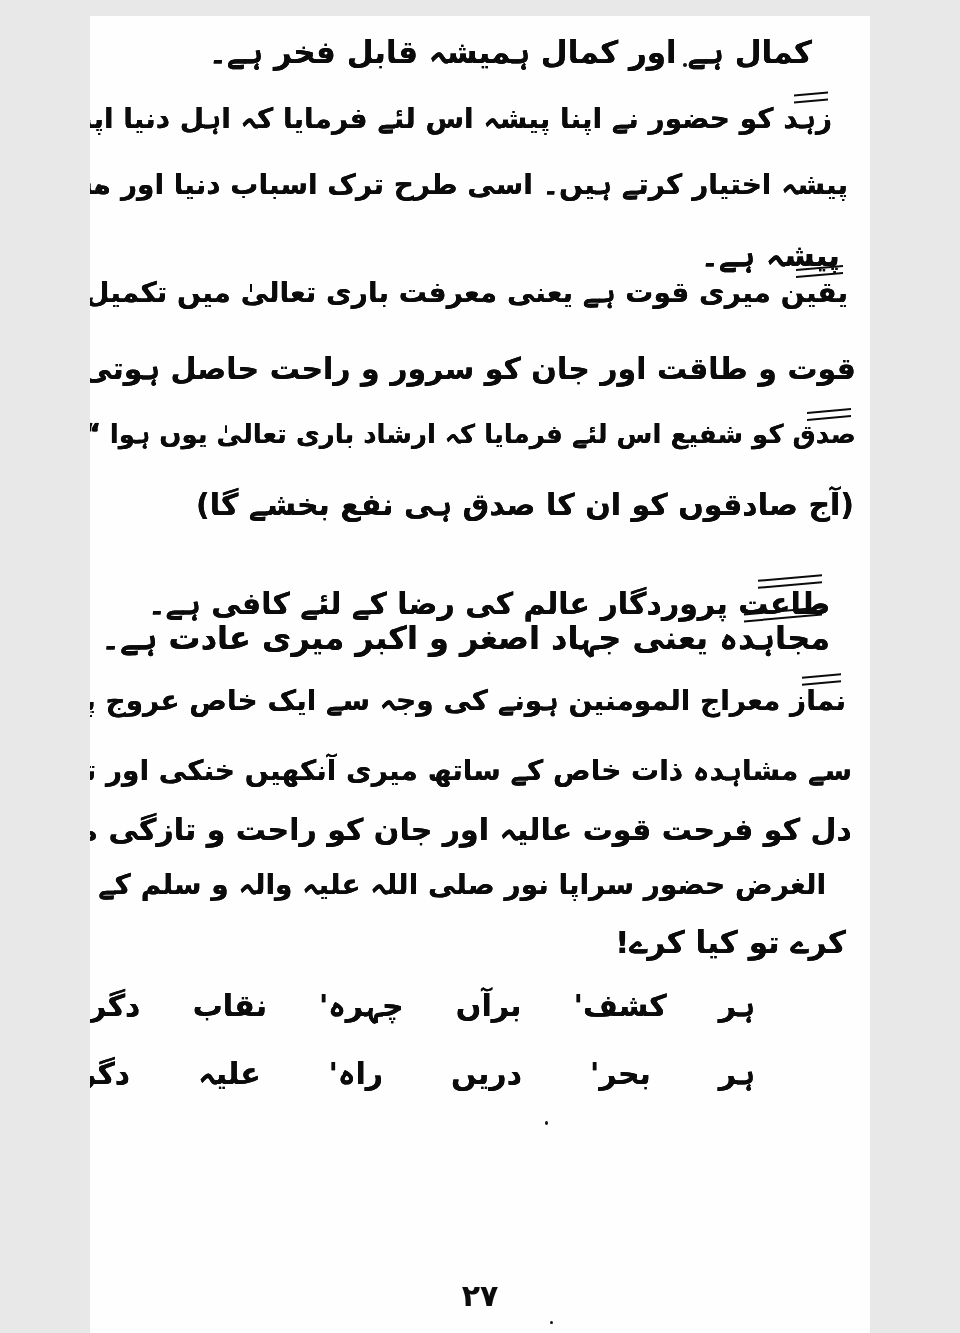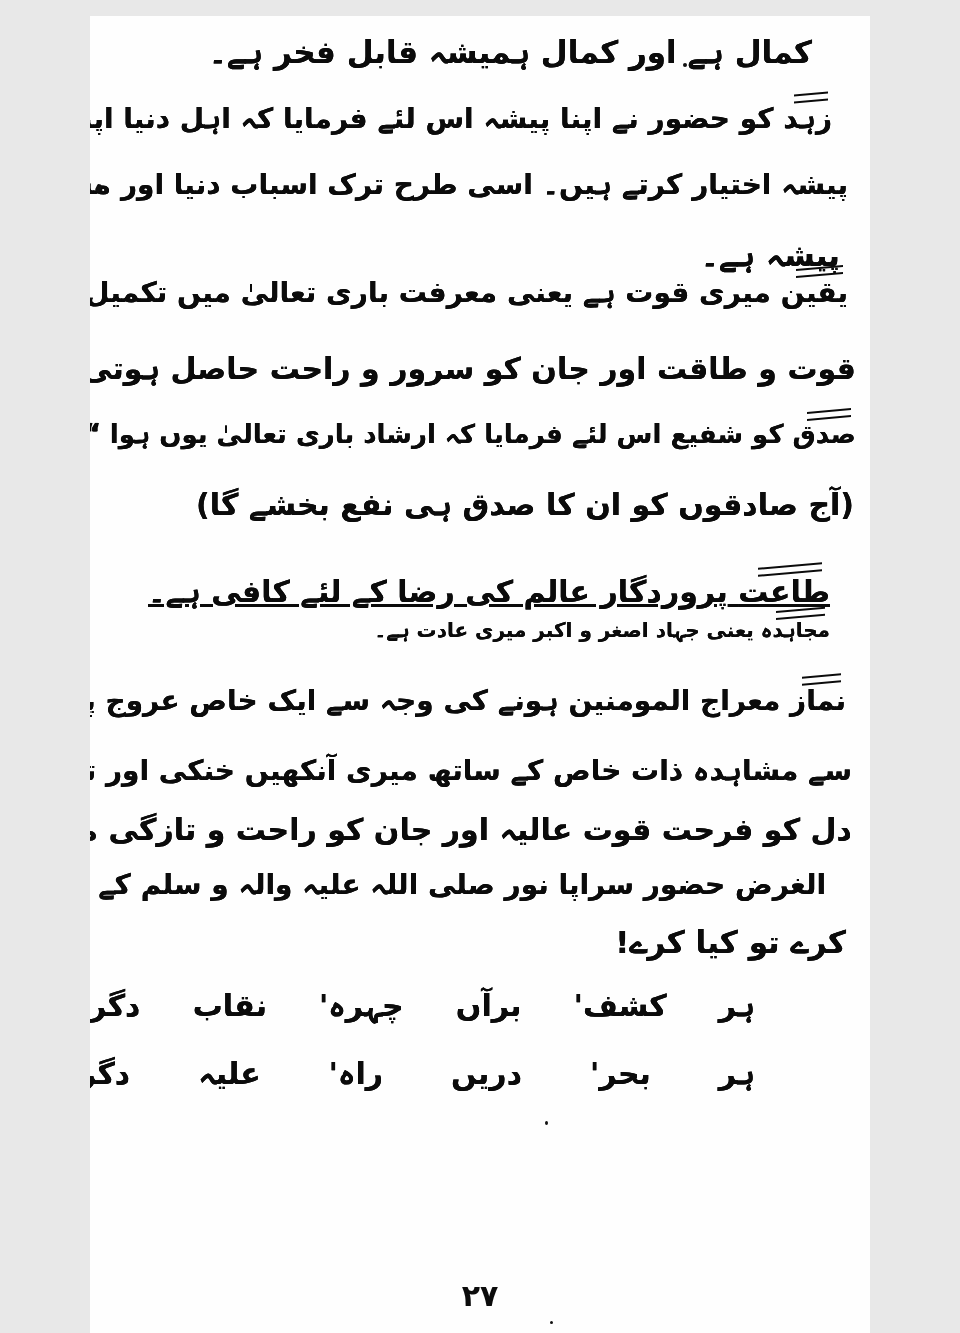--- a/index.html
+++ b/index.html
@@ -24,22 +24,22 @@
   }
   
   .l0 {top:16px;  right:58px; font-size:31px;}
   .l1 {top:84px;  right:38px; font-size:28px;}
   .l2 {top:150px; right:22px; font-size:28px;}
   .l3 {top:219px; right:30px; font-size:31px;}
   .l4 {top:258px; right:22px; font-size:28px;}
   .l5 {top:333px; right:14px; font-size:30px;}
   .l6 {top:401px; right:14px; font-size:26px;}
   .l7 {top:469px; right:16px; font-size:30px;}
-  .l8 {top:556px; right:40px; font-size:30px;text-decoration:underline;}
-  .l9 {top:601px; right:40px; font-size:20px;text-align:center;}
+  .l8 {top:568px; right:40px; font-size:30px;}
+  .l9 {top:601px; right:40px; font-size:32px;text-align:center;}
   .l10{top:666px; right:24px; font-size:28px;}
   .l11{top:736px; right:18px; font-size:28px;}
   .l12{top:794px; right:18px; font-size:30px;}
   .l13{top:850px; right:44px; font-size:28px;}
   .l14{top:906px; right:24px; font-size:31px;text-align:right;}
 
   
   .marked{position:relative;}
   .marked::before{
     content:"";

